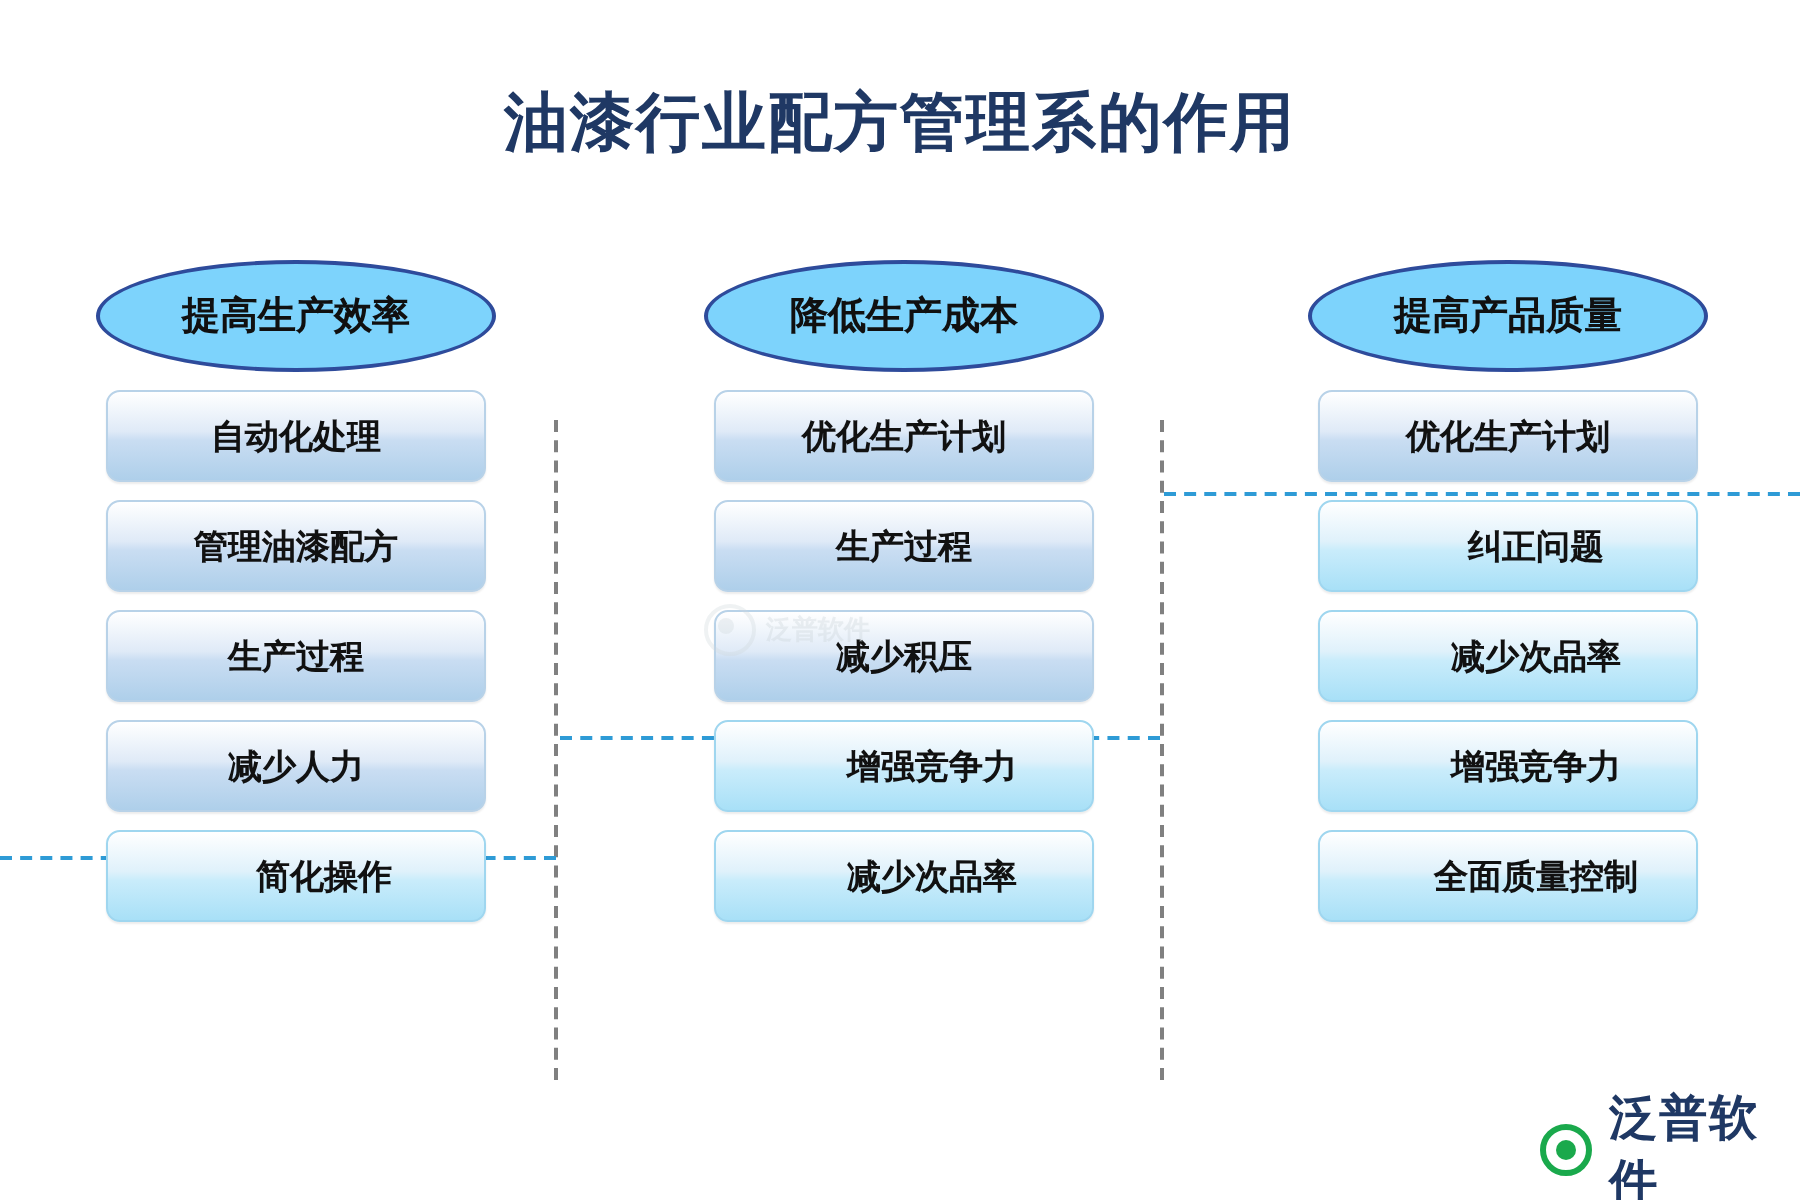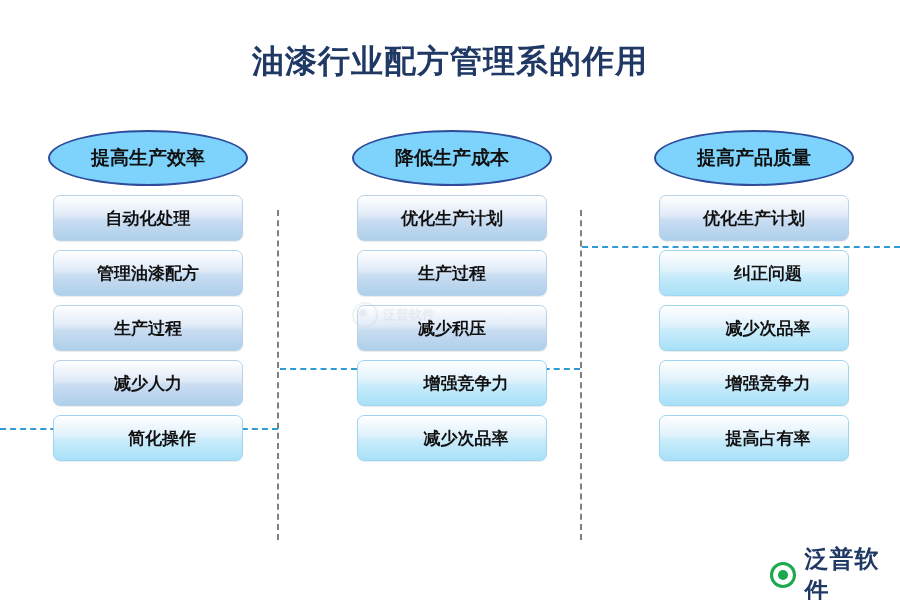--- a/index.html
+++ b/index.html
@@ -199,21 +199,21 @@
     <div class="box cyan">增强竞争力</div>
     <div class="box cyan">减少次品率</div>
   </div>
 
   <div class="col" style="left:654px; top:130px;">
     <div class="ellipse">提高产品质量</div>
     <div class="box">优化生产计划</div>
     <div class="box cyan">纠正问题</div>
     <div class="box cyan">减少次品率</div>
     <div class="box cyan">增强竞争力</div>
-    <div class="box cyan">提高占有率</div>
+    <div class="box cyan">全面质量控制</div>
   </div>
 
   <div class="wm-center">
     <span class="wm-mark"></span>
     <span class="wm-text">泛普软件</span>
   </div>
 
   <div class="logo">
     <div class="logo-row">
       <span class="logo-mark">

